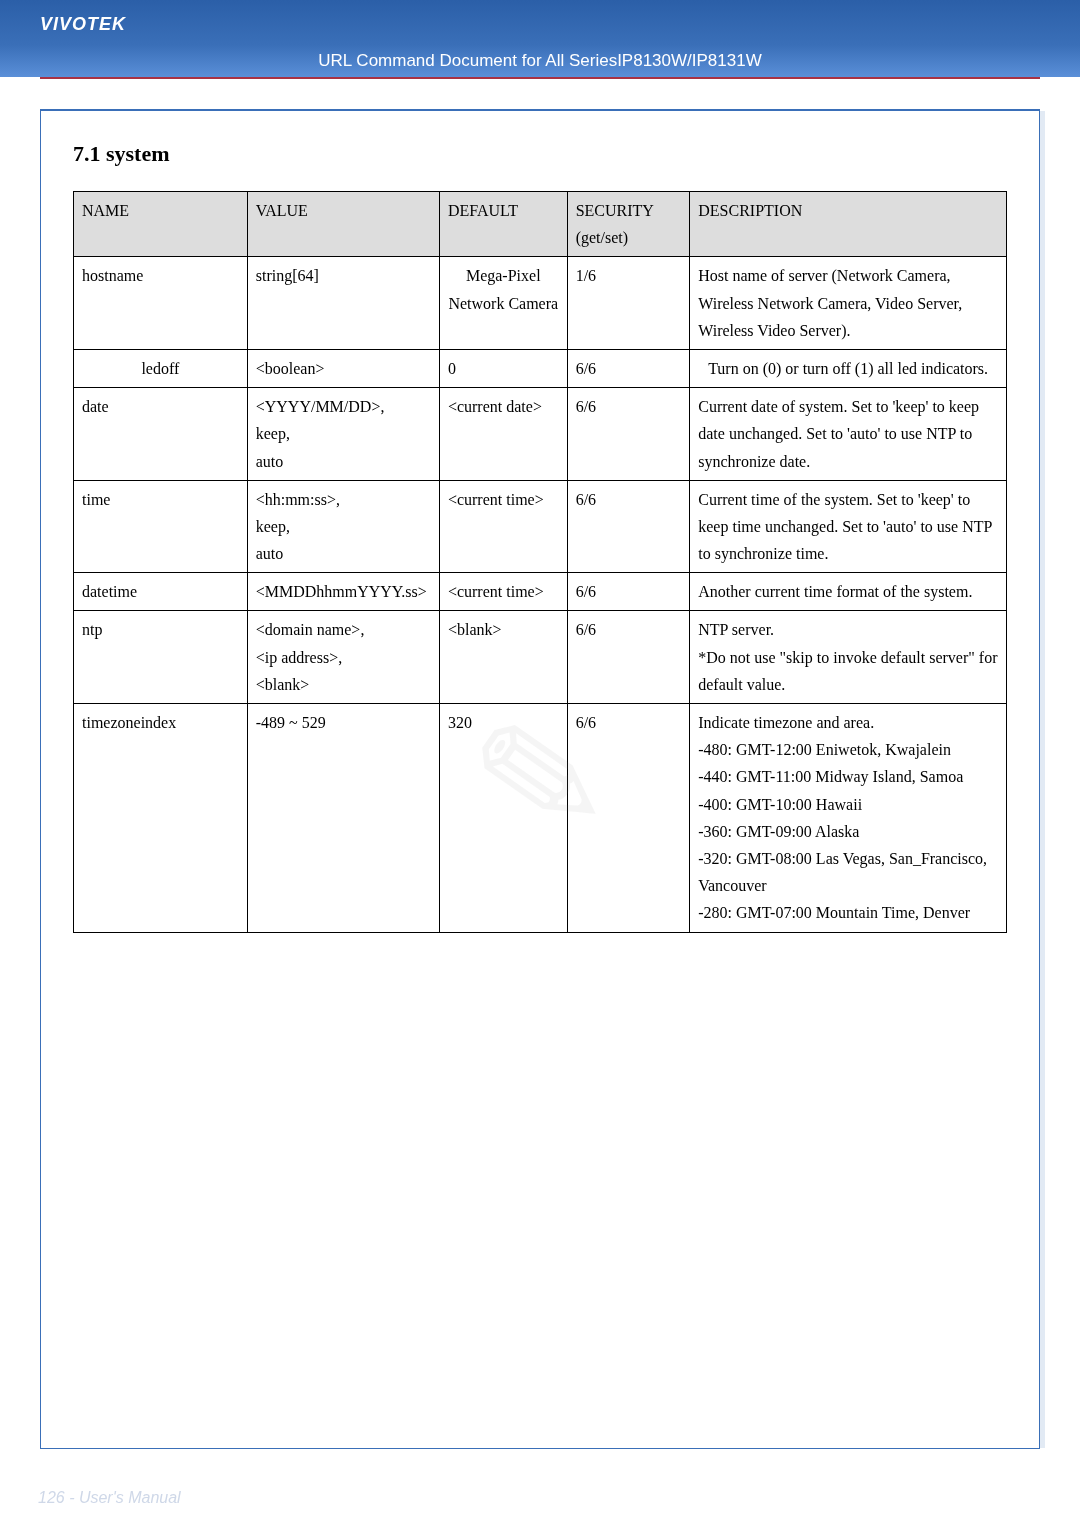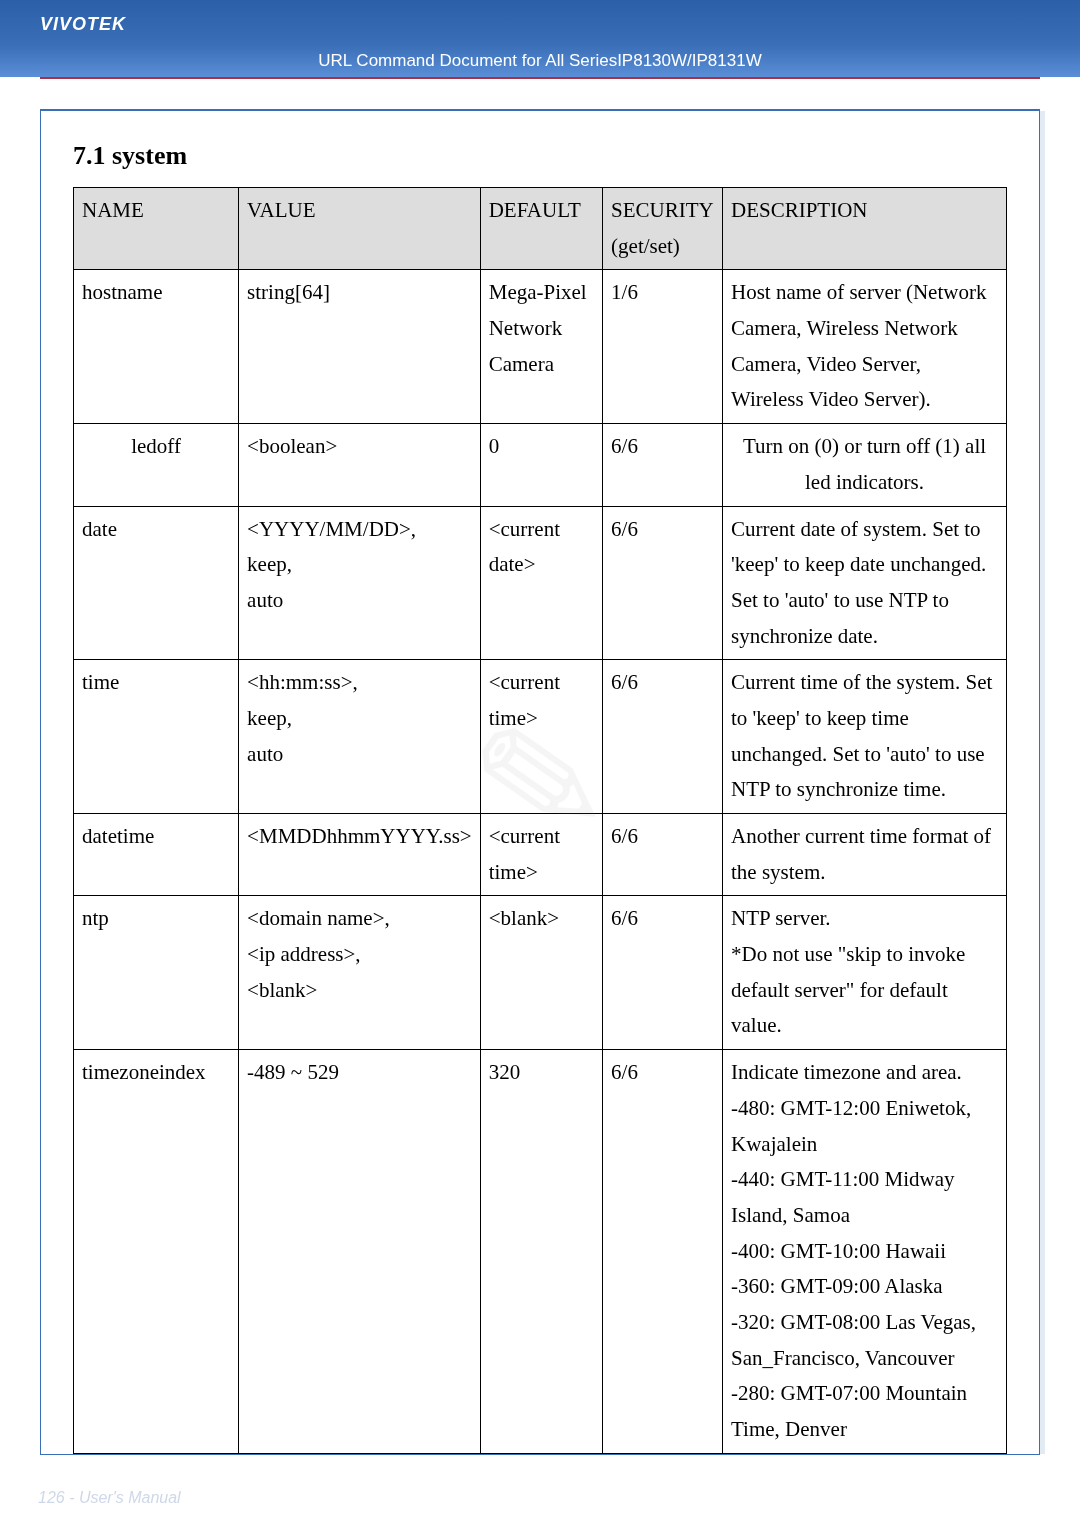--- a/index.html
+++ b/index.html
@@ -2,24 +2,24 @@
 <html><head>
 <meta charset="utf-8">
 <style>
 * { margin:0; padding:0; box-sizing:border-box; }
 body { font-family:"Times New Roman",serif; background:#fff; width:1080px; height:1527px; position:relative; }
 .brand-bar { background:linear-gradient(to bottom,#2b5fa8,#3a6fb8); color:#fff; font-family:Arial,sans-serif; font-size:18px; font-style:italic; font-weight:bold; padding:14px 0 10px 40px; letter-spacing:1px; }
 .doc-title { color:#fff; font-family:Arial,sans-serif; font-size:17px; text-align:center; padding:6px 0; background:linear-gradient(to bottom,#3a6fb8,#5a8fd8); }
 .rule { height:2px; background:#a83244; margin:0 40px; }
 .page { margin:30px 40px 0 40px; border:1px solid #3a6fb8; border-top:2px solid #3a6fb8; padding:30px 32px 0 32px; min-height:1340px; position:relative; }
 .page::after { content:''; position:absolute; right:-6px; top:0; width:6px; height:100%; background:rgba(58,111,184,.15); }
-h2 { font-family:"Times New Roman",serif; font-size:26px; font-weight:bold; margin-bottom:16px; }
+h2 { font-family:"Times New Roman",serif; font-size:22px; font-weight:bold; margin-bottom:24px; }
 .group { font-size:19px; margin-bottom:4px; }
 .group b { font-weight:bold; }
-table { border-collapse:collapse; width:100%; font-size:21px; }
+table { border-collapse:collapse; width:100%; font-size:16px; }
 th,td { border:1px solid #000; padding:5px 8px; text-align:left; vertical-align:top; line-height:1.7; }
 th { background:#ddd; font-weight:normal; }
 .c1{width:170px}.c2{width:175px}.c3{width:125px}.c4{width:120px}.c5{width:310px}
 .wm { position:absolute; inset:0; pointer-events:none; opacity:.08; display:flex; align-items:center; justify-content:center; }
 .wm span { font-size:160px; color:#888; transform:rotate(-10deg); font-family:Arial; }
 .footer { position:absolute; bottom:20px; left:38px; color:#cfd8e8; font-family:Arial; font-style:italic; font-size:16px; }
 </style>
 </head>
 <body>
 
@@ -39,21 +39,21 @@
       <th class="c2">VALUE</th>
       <th class="c3">DEFAULT</th>
       <th class="c4"><span>SECURITY</span><br><span>(get/set)</span></th>
       <th class="c5">DESCRIPTION</th>
     </tr>
     </tbody>
       <tbody id="rows">
         <tr>
           <td style="white-space: pre-line;">hostname</td>
           <td style="white-space: pre-line;">string[64]</td>
-          <td style="white-space: pre-line;">Mega-Pixel Network Camera</td>
+          <td style="white-space: pre-line; text-align: center;">Mega-Pixel Network Camera</td>
           <td style="white-space: pre-line;">1/6</td>
           <td style="white-space: pre-line;">Host name of server (Network Camera, Wireless Network Camera, Video Server, Wireless Video Server).</td>
         </tr>
         <tr>
           <td style="white-space: pre-line; text-align: center;">ledoff</td>
           <td style="white-space: pre-line;">&lt;boolean&gt;</td>
           <td style="white-space: pre-line;">0</td>
           <td style="white-space: pre-line;">6/6</td>
           <td style="white-space: pre-line; text-align: center;">Turn on (0) or turn off (1) all led indicators.</td>
         </tr>

